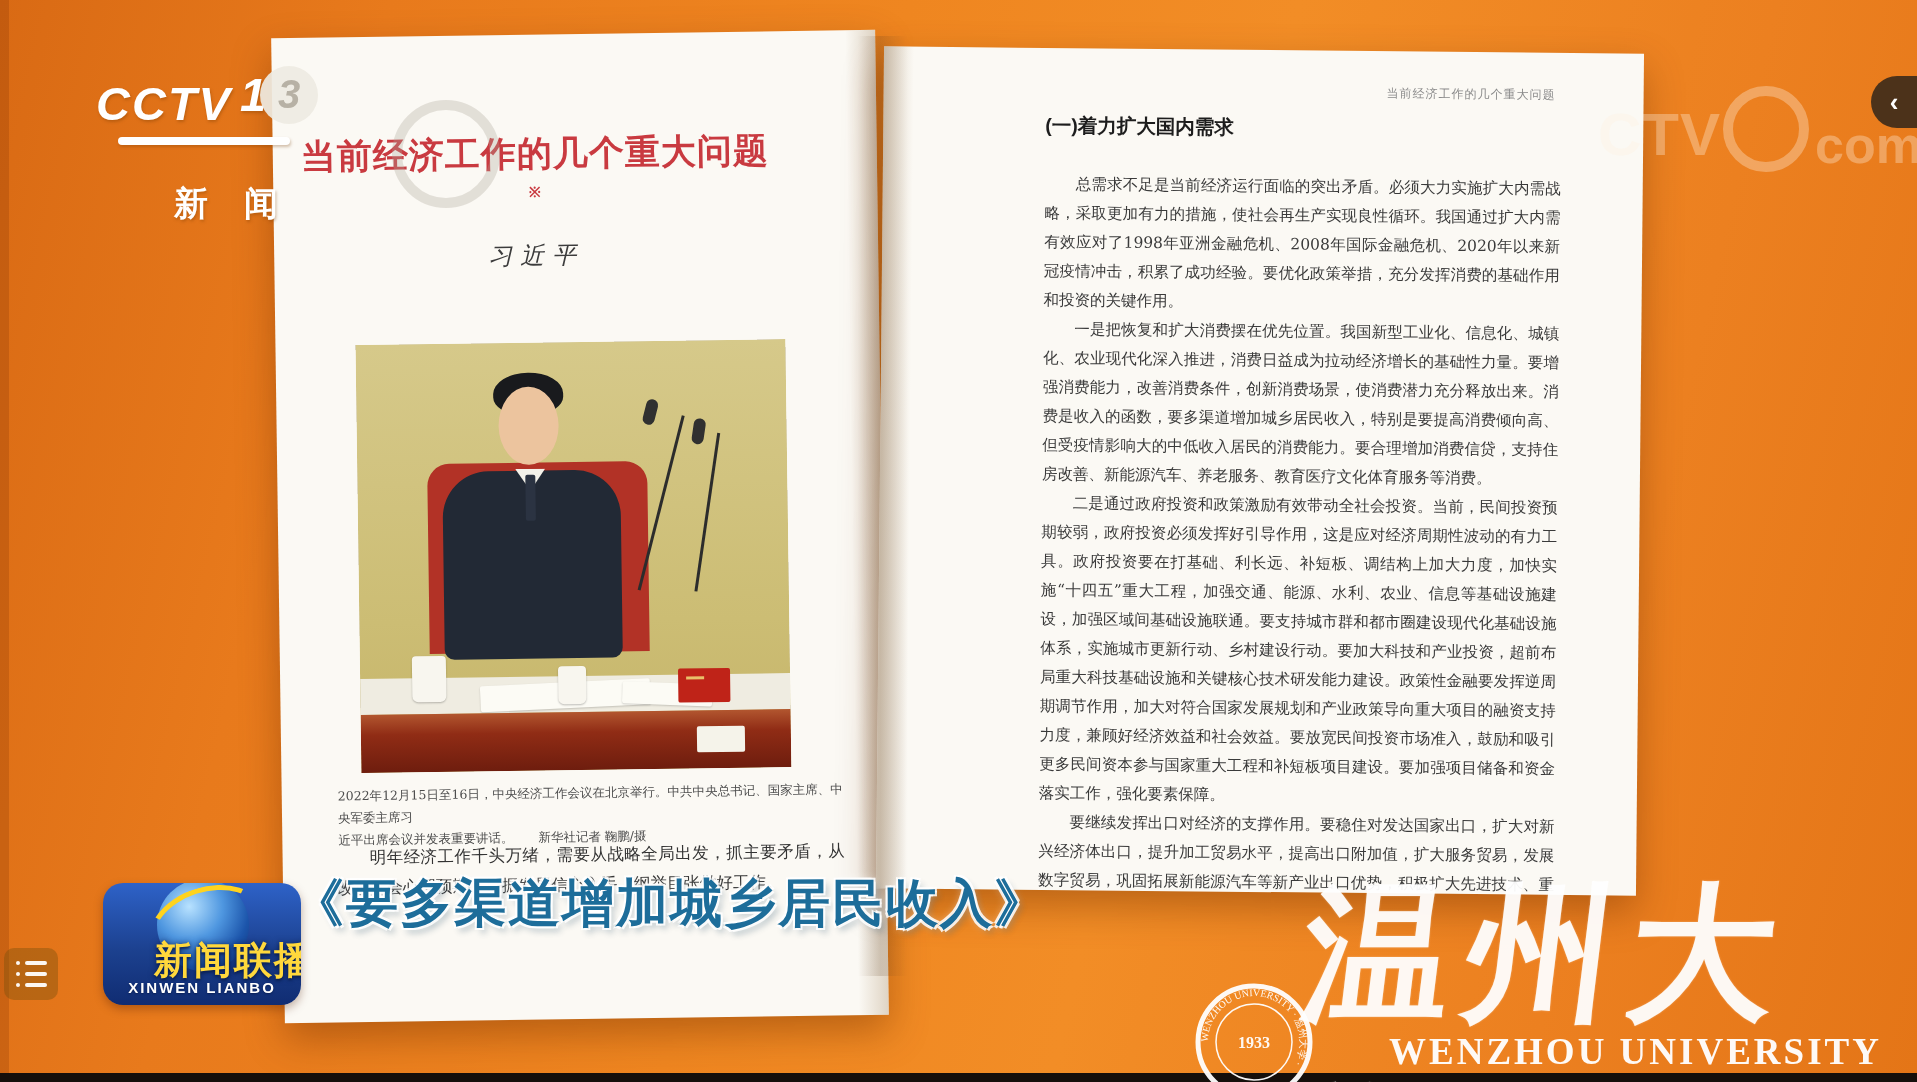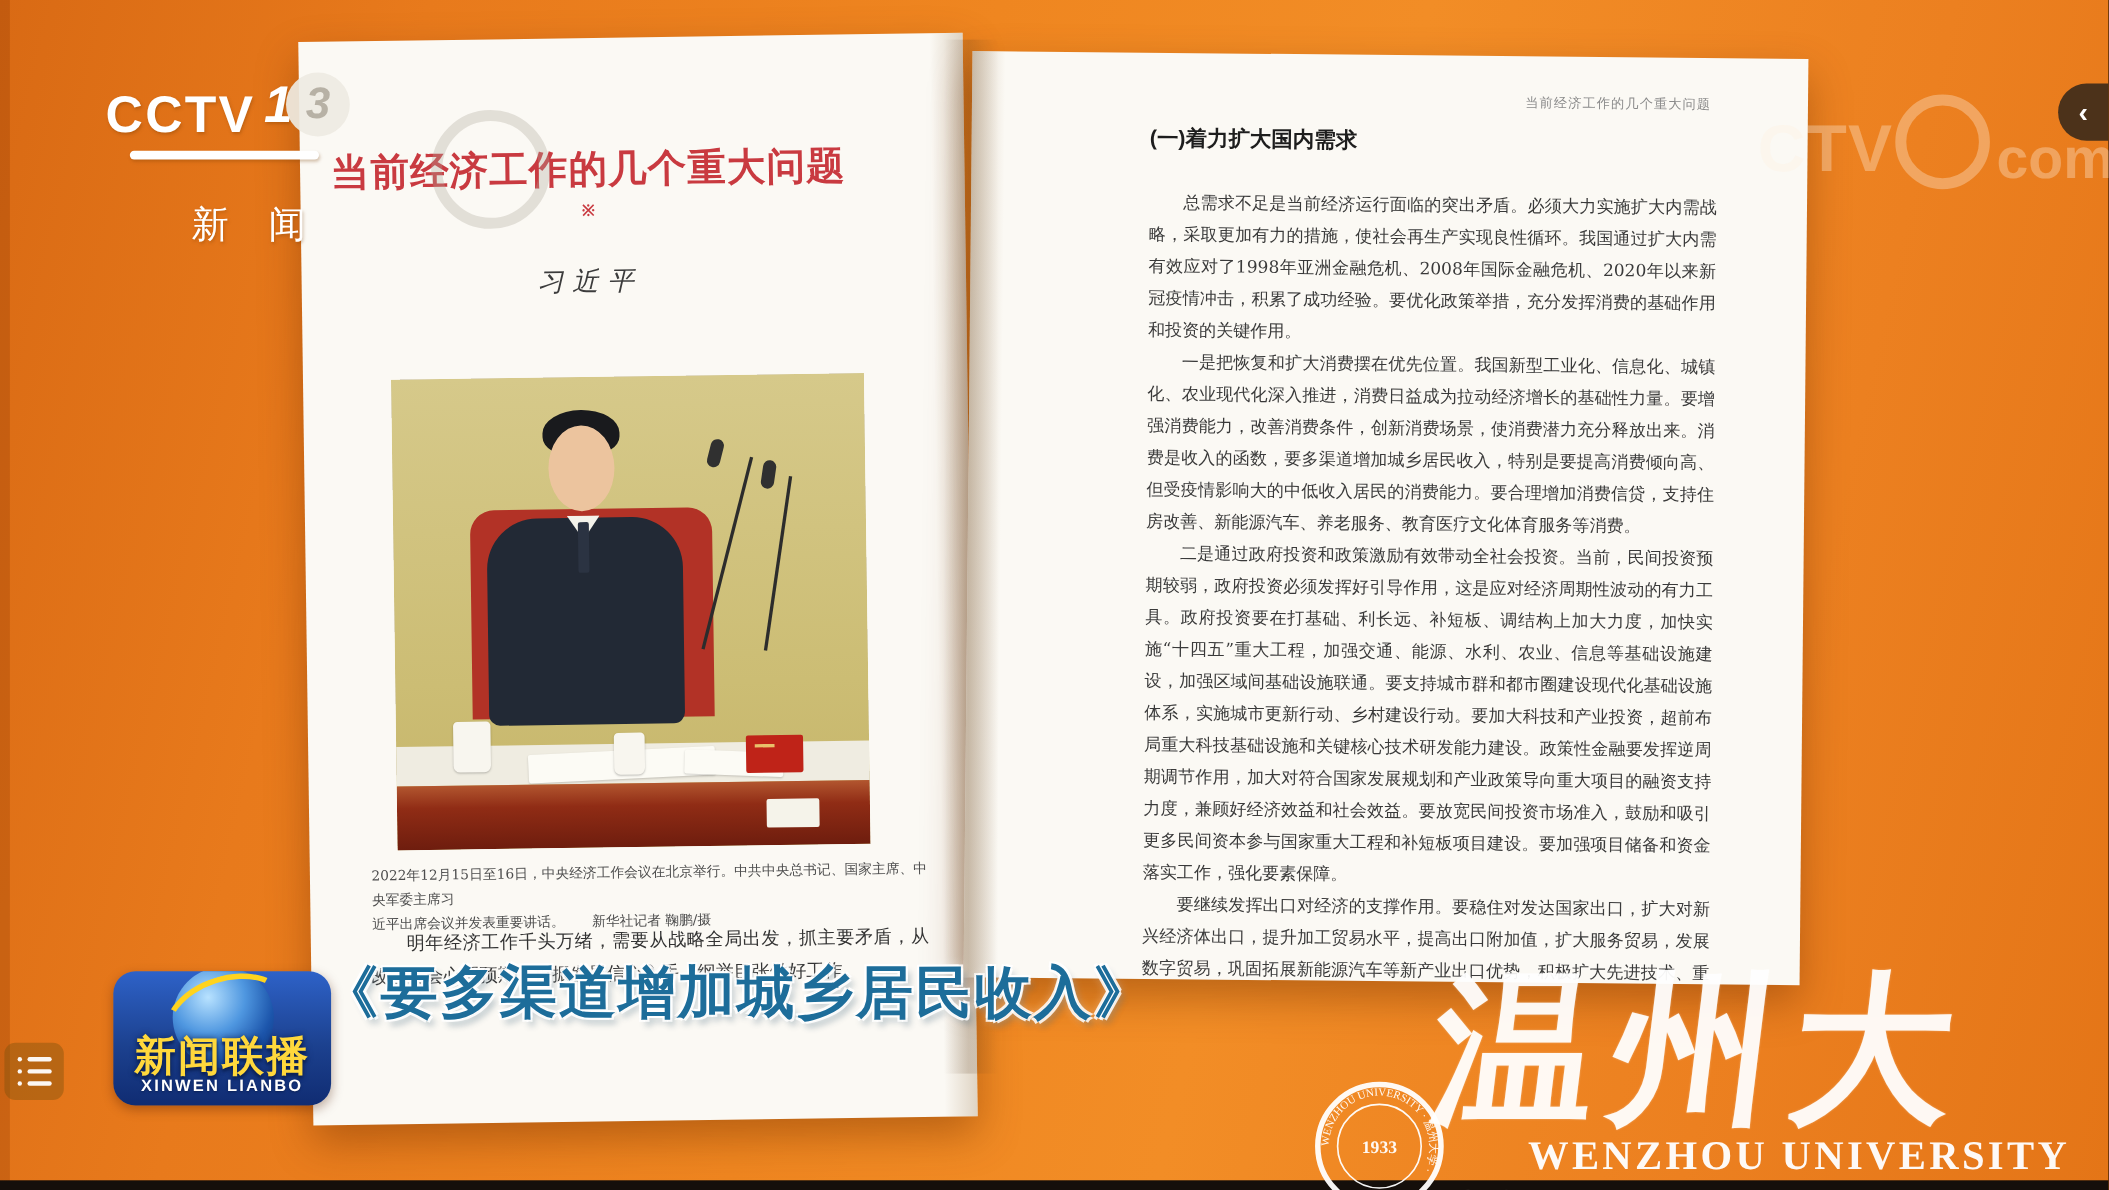--- a/index.html
+++ b/index.html
@@ -59,28 +59,28 @@
   .rp-section{position:absolute;left:162px;width:516px;font-size:19.5px;font-weight:800;color:#1d1d1d;
     font-family:"Liberation Sans",sans-serif;}
   .rp-sec1{top:64px;}
   .rp-text{position:absolute;left:162px;top:122px;width:516px;font-size:15.5px;line-height:29px;color:#3a3a3a;
     text-align:justify;font-family:"DejaVu Serif",serif;}
   .rp-text p{margin:0;text-indent:2em;}
 
   
   .cctv{position:absolute;left:96px;top:58px;z-index:30;color:#fff;}
   .cctv-row{display:flex;align-items:center;}
-  .cctv-word{font-size:47px;font-weight:800;letter-spacing:2px;
+  .cctv-word{font-size:47px;font-weight:800;font-style:italic;letter-spacing:2px;
     text-shadow:1px 2px 3px rgba(120,60,0,.35);margin-top:18px;}
   .cctv-one{font-size:47px;font-weight:800;font-style:italic;margin-left:8px;text-shadow:1px 2px 3px rgba(120,60,0,.35);}
   .cctv-circle{width:58px;height:58px;margin-left:-6px;border-radius:50%;background:rgba(238,234,226,.92);
     display:flex;align-items:center;justify-content:center;font-size:40px;font-weight:800;font-style:italic;color:#b7b1a5;}
   .cctv-bar{width:172px;height:8px;border-radius:4px;background:#fff;margin:6px 0 8px 22px;
     box-shadow:1px 2px 3px rgba(120,60,0,.3);}
-  .cctv-cn{margin-left:78px;font-size:34px;font-weight:400;letter-spacing:36px;
+  .cctv-cn{margin-left:78px;font-size:34px;font-weight:700;letter-spacing:36px;
     text-shadow:1px 2px 3px rgba(120,60,0,.35);margin-top:36px;}
   .faint-ring{position:absolute;left:392px;top:100px;width:88px;height:88px;border-radius:50%;
     border:10px solid rgba(175,168,156,.32);z-index:29;}
 
   
   .cctvcom{position:absolute;left:1598px;top:86px;z-index:5;display:flex;align-items:center;
     color:rgba(255,240,222,.34);}
   .cctvcom .wm-letters{font-size:60px;font-weight:800;letter-spacing:1px;}
   .cctvcom .wm-ring{width:66px;height:66px;border-radius:50%;border:10px solid rgba(255,240,222,.34);
     margin:0 6px 10px 2px;}
@@ -101,21 +101,21 @@
 
   
   .xwlb{position:absolute;left:103px;top:883px;width:198px;height:122px;border-radius:20px;z-index:50;
     background:linear-gradient(180deg,#2e62c8 0%,#1c418f 55%,#102c72 100%);overflow:hidden;
     box-shadow:0 4px 10px rgba(80,30,0,.35);}
   .xwlb-globe{position:absolute;left:54px;top:-4px;width:92px;height:92px;border-radius:50%;
     background:radial-gradient(circle at 35% 30%,#b8e2ff 0%,#4f97e0 38%,#1c55ab 68%,#0a2a6c 100%);}
   .xwlb-arc{position:absolute;left:44px;top:4px;width:112px;height:76px;border-radius:50%;
     border:5px solid transparent;border-top-color:#ffd31e;transform:rotate(-18deg);}
   .xwlb-title{position:absolute;left:0;top:52px;width:100%;text-align:center;font-size:38px;font-weight:900;
-    color:#ffd83c;letter-spacing:2px;text-shadow:0 2px 3px #0a1f52,0 0 6px rgba(10,30,80,.8);}
+    color:#ffd83c;letter-spacing:2px;text-shadow:0 2px 3px #0a1f52,0 0 6px rgba(10,30,80,.8);padding-left:32px;}
   .xwlb-sub{position:absolute;left:0;top:96px;width:100%;text-align:center;font-size:15px;font-weight:700;
     color:#fff;letter-spacing:2px;text-shadow:0 1px 2px #0a1f52;}
 
   
   .headline{position:absolute;left:292px;top:872px;z-index:45;font-weight:900;color:#1d6d9a;
     font-family:"Liberation Sans",sans-serif;font-size:52px;line-height:63px;letter-spacing:2px;
     text-shadow:-2px -2px 0 rgba(255,255,255,.85),2px -2px 0 rgba(255,255,255,.85),
       -2px 2px 0 rgba(255,255,255,.85),2px 2px 0 rgba(255,255,255,.85),
       0 0 10px rgba(255,255,255,.55),4px 5px 6px rgba(30,70,95,.30);}
 

